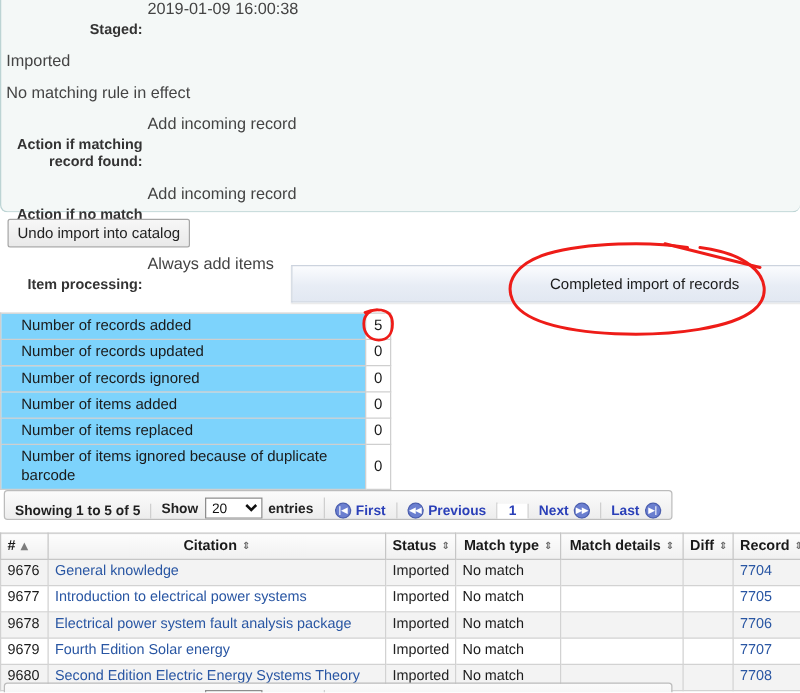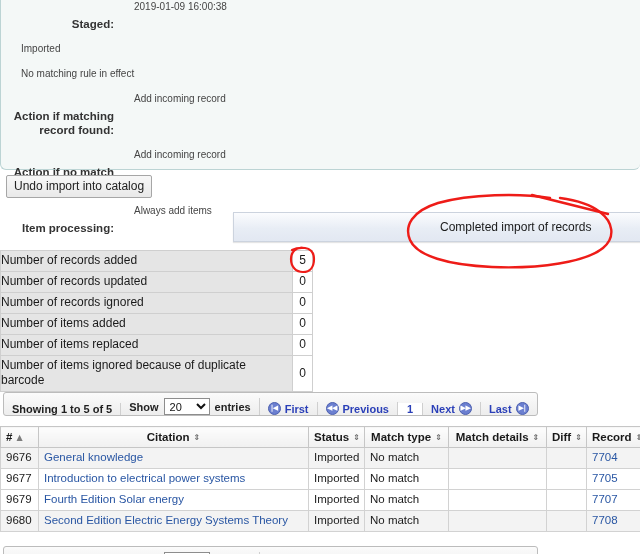--- a/index.html
+++ b/index.html
@@ -47,22 +47,22 @@
     flex: 0 0 113px;
     text-align: right;
     font-weight: bold;
     font-size: 11.5px;
     color: #333333;
     line-height: 14px;
     padding-right: 0;
     margin-top: 17px;
   }
   .info-value {
-    margin-left: 20px;
-    font-size: 10px;
+    margin-left: 4px;
+    font-size: 13px;
     color: #444444;
     line-height: 14px;
   }
 
   
   .undo-btn {
     position: absolute;
     left: 6px; top: 175px;
     padding: 3px 7px 4px 7px;
     background: linear-gradient(to bottom, #f7f7f7 0%, #e9e9e9 100%);
@@ -97,24 +97,24 @@
 
   
   .stats-table {
     position: absolute;
     left: 0; top: 250px;
     border-collapse: collapse;
     font-size: 12px;
   }
   .stats-table td {
     border: 1px solid #cfcfcf;
-    padding: 2px 5px 3px 0;
+    padding: 2px 5px 3px 16px;
     height: 20px;
     color: #1a1a1a;
-    background: #e5e5e5;
+    background: #7dd3fc;
     line-height: 15px;
   }
   .stats-table td.stat-label { width: 292px; }
   .stats-table td.stat-value {
     width: 20px;
     text-align: center;
     background: #ffffff;
     padding: 2px 4px 3px 4px;
   }
 
@@ -405,20 +405,29 @@
       </tr>
       <tr class="even">
         <td class="c-num">9677</td>
         <td class="c-cit"><a>Introduction to electrical power systems</a></td>
         <td class="c-status">Imported</td>
         <td class="c-mt">No match</td>
         <td class="c-md"></td>
         <td class="c-diff"></td>
         <td class="c-rec"><a>7705</a></td>
       </tr>
+      <tr class="odd">
+        <td class="c-num">9678</td>
+        <td class="c-cit"><a>Electrical power system fault analysis package</a></td>
+        <td class="c-status">Imported</td>
+        <td class="c-mt">No match</td>
+        <td class="c-md"></td>
+        <td class="c-diff"></td>
+        <td class="c-rec"><a>7706</a></td>
+      </tr>
       <tr class="even">
         <td class="c-num">9679</td>
         <td class="c-cit"><a>Fourth Edition Solar energy</a></td>
         <td class="c-status">Imported</td>
         <td class="c-mt">No match</td>
         <td class="c-md"></td>
         <td class="c-diff"></td>
         <td class="c-rec"><a>7707</a></td>
       </tr>
       <tr class="odd">

